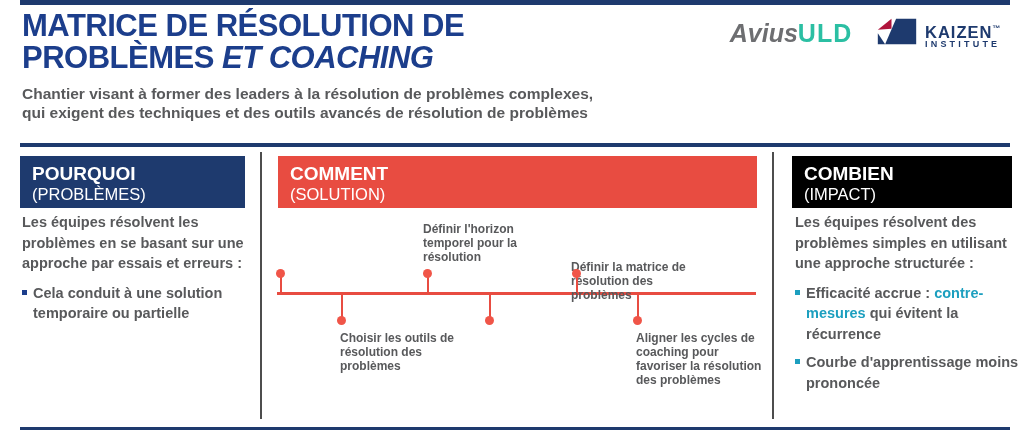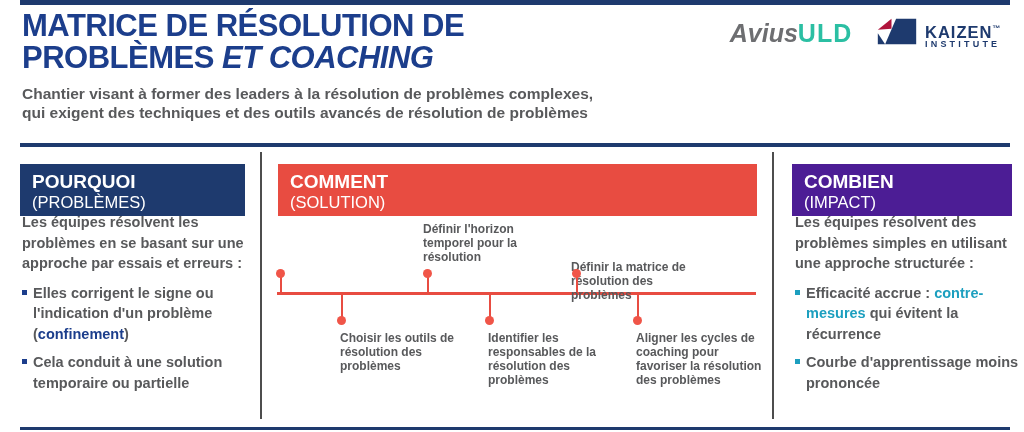--- a/index.html
+++ b/index.html
@@ -24,26 +24,26 @@
   #avius-logo{left:722px;top:10px;width:138px;height:46px;background:#fff;border-radius:4px;
     display:flex;align-items:center;justify-content:center;font-size:25px;}
   #avius-logo .a1{color:#6D6E71;font-style:italic;font-weight:bold;}
   #avius-logo .a2{color:#2BBFA3;font-weight:bold;letter-spacing:1px;}
   #kaizen-logo{left:876px;top:17px;display:flex;align-items:flex-end;gap:7px;}
   #kaizen-text .k1{color:#1E3A6E;font-weight:bold;font-size:16.5px;letter-spacing:1px;line-height:16px;}
   #kaizen-text .k1 sup{font-size:8px;}
   #kaizen-text .k2{color:#1E3A6E;font-weight:bold;font-size:9px;letter-spacing:3.2px;line-height:11px;}
 
   
-  .col-head{top:164px;height:52px;color:#fff;padding:7px 12px 0 12px;box-sizing:border-box;}
+  .col-head{top:156px;height:52px;color:#fff;padding:7px 12px 0 12px;box-sizing:border-box;}
   .col-head .h1{font-weight:bold;font-size:19px;line-height:22px;}
   .col-head .h2{font-weight:normal;font-size:16.5px;line-height:19px;}
   #why-head{left:20px;width:225px;background:#1E3A6E;}
   #how-head{left:278px;width:479px;background:#E84C41;}
-  #impact-head{left:792px;width:220px;background:#4c1d95;}
+  #impact-head{left:792px;width:220px;background:#000000;}
 
   
   .vdiv{top:152px;width:2px;height:267px;background:#4D4D4D;}
   #div-left{left:260px;}
   #div-right{left:772px;}
 
   
   .body-col{color:#58595B;font-weight:bold;font-size:14.5px;line-height:20.5px;}
   #why-body{left:22px;top:212px;width:232px;}
   #impact-body{left:795px;top:212px;width:224px;}
@@ -113,24 +113,20 @@
     <div class="h2">(IMPACT)</div>
   </div>
 
   <div class="abs vdiv" id="div-left"></div>
   <div class="abs vdiv" id="div-right"></div>
 
   <div class="abs body-col" id="why-body">
     <p class="intro">Les équipes résolvent les problèmes en se basant sur une approche par essais et erreurs :</p>
     <div class="bullet">
       <span class="marker blue"></span>
-      <span>Elles corrigent le signe ou l'indication d'un problème (</span><span class="hl-blue">confinement</span><span>)</span>
-    </div>
-    <div class="bullet">
-      <span class="marker blue"></span>
       <span>Cela conduit à une solution temporaire ou partielle</span>
     </div>
   </div>
 
   <div class="abs body-col" id="impact-body">
     <p class="intro">Les équipes résolvent des problèmes simples en utilisant une approche structurée :</p>
     <div class="bullet">
       <span class="marker teal"></span>
       <span>Efficacité accrue : </span><span class="hl-teal">contre-mesures</span><span> qui évitent la récurrence</span>
     </div>
@@ -152,21 +148,20 @@
   <div class="abs tl-label" style="left:571px;top:236px;width:124px;margin-top:24px;">Définir la matrice de résolution des problèmes</div>
   <div class="abs tl-red tl-stem" style="left:576px;top:276px;height:16px;"></div>
   <div class="abs tl-dot" style="left:572px;top:269px;"></div>
 
   <div class="abs tl-red tl-stem" style="left:341px;top:295px;height:22px;"></div>
   <div class="abs tl-dot" style="left:337px;top:316px;"></div>
   <div class="abs tl-label" style="left:340px;top:331px;width:125px;">Choisir les outils de résolution des problèmes</div>
 
   <div class="abs tl-red tl-stem" style="left:489px;top:295px;height:22px;"></div>
   <div class="abs tl-dot" style="left:485px;top:316px;"></div>
-  <div class="abs tl-label" style="left:488px;top:331px;width:130px;">Identifier les responsables de la résolution des problèmes</div>
 
   <div class="abs tl-red tl-stem" style="left:637px;top:295px;height:22px;"></div>
   <div class="abs tl-dot" style="left:633px;top:316px;"></div>
   <div class="abs tl-label" style="left:636px;top:331px;width:130px;">Aligner les cycles de coaching pour favoriser la résolution des problèmes</div>
 
   <div class="abs bar-navy" id="bottom-rule"></div>
 
 </div>
 
 </body></html>

